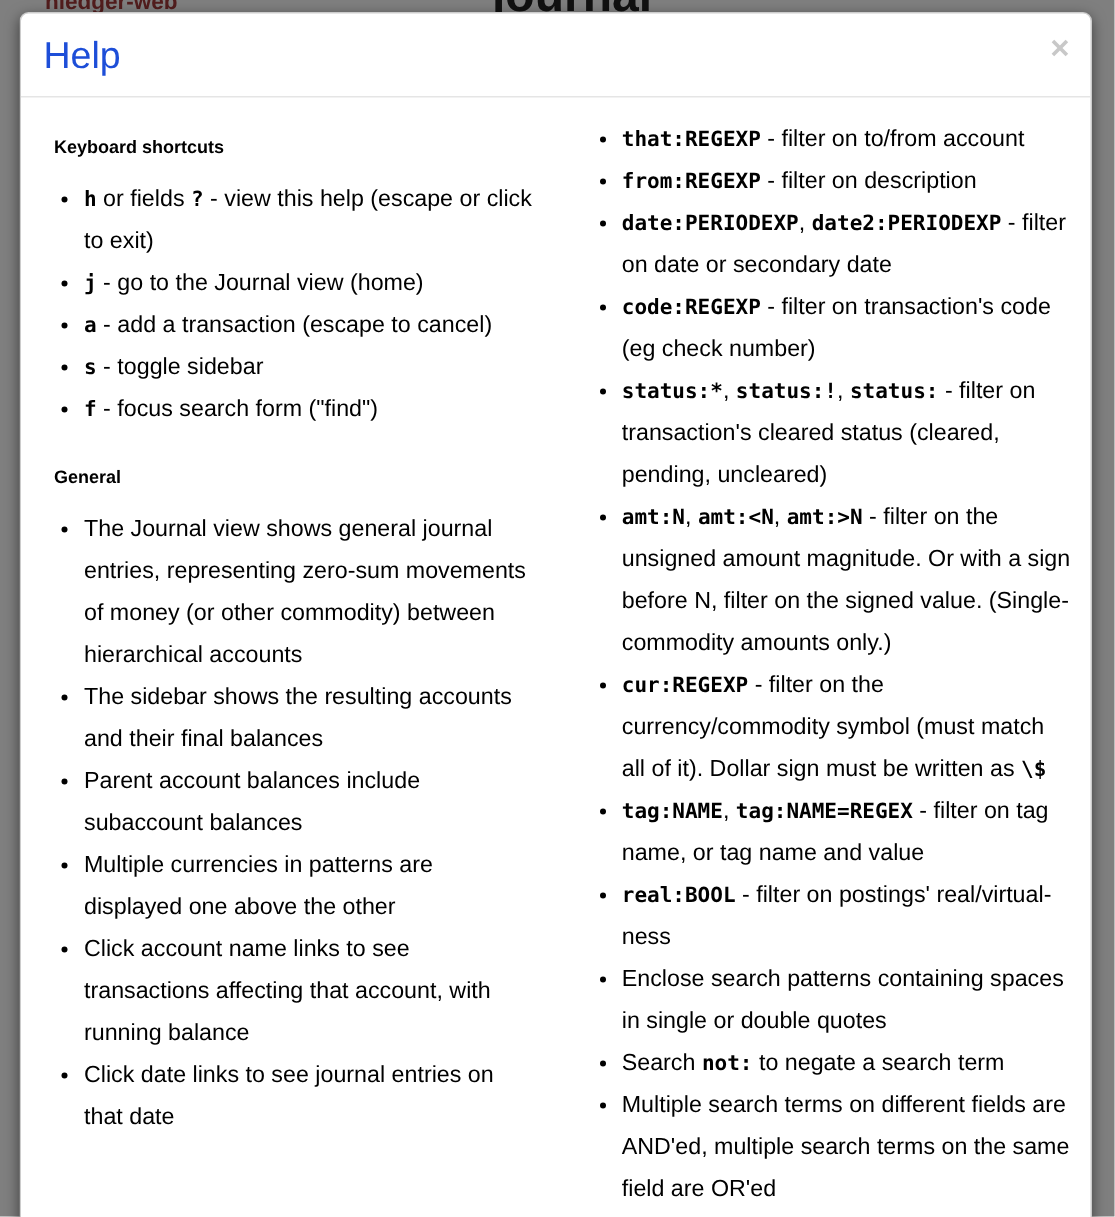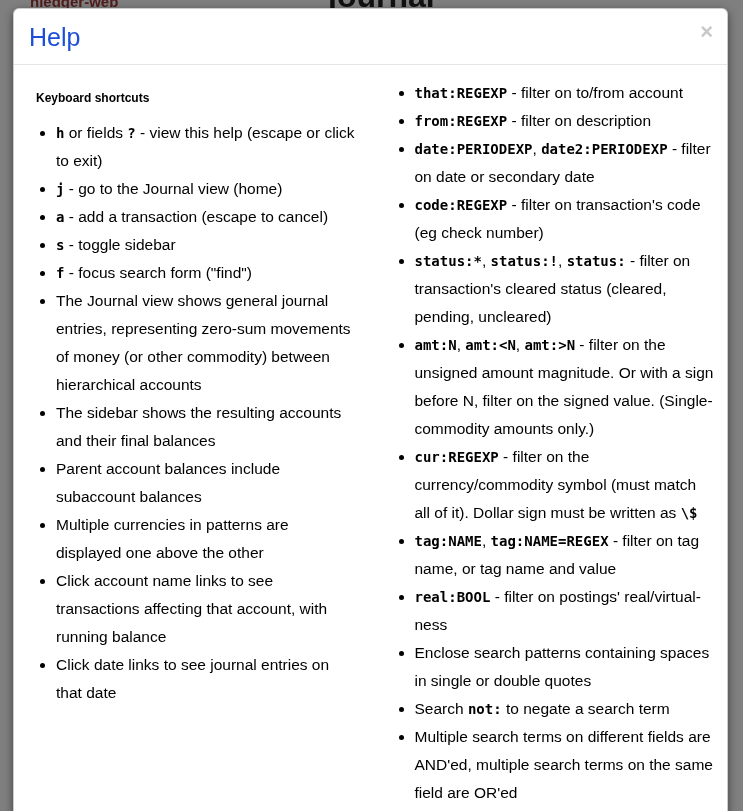--- a/index.html
+++ b/index.html
@@ -131,20 +131,21 @@
   <div class="modal-body">
     <div class="col">
       <h3 class="section-heading first">Keyboard shortcuts</h3>
       <ul class="help-list">
           <li><code class="kbd">h</code><span> or fields </span><code class="kbd">?</code><span> - view this help (escape or click to exit)</span></li>
           <li><code class="kbd">j</code><span> - go to the Journal view (home)</span></li>
           <li><code class="kbd">a</code><span> - add a transaction (escape to cancel)</span></li>
           <li><code class="kbd">s</code><span> - toggle sidebar</span></li>
           <li><code class="kbd">f</code><span> - focus search form ("find")</span></li>
         </ul>
+      <h3 class="section-heading">General</h3>
       <ul class="help-list">
           <li><span>The Journal view shows general journal entries, representing zero-sum movements of money (or other commodity) between hierarchical accounts</span></li>
           <li><span>The sidebar shows the resulting accounts and their final balances</span></li>
           <li><span>Parent account balances include subaccount balances</span></li>
           <li><span>Multiple currencies in patterns are displayed one above the other</span></li>
           <li><span>Click account name links to see transactions affecting that account, with running balance</span></li>
           <li><span>Click date links to see journal entries on that date</span></li>
         </ul>
     </div>
     <div class="col">

